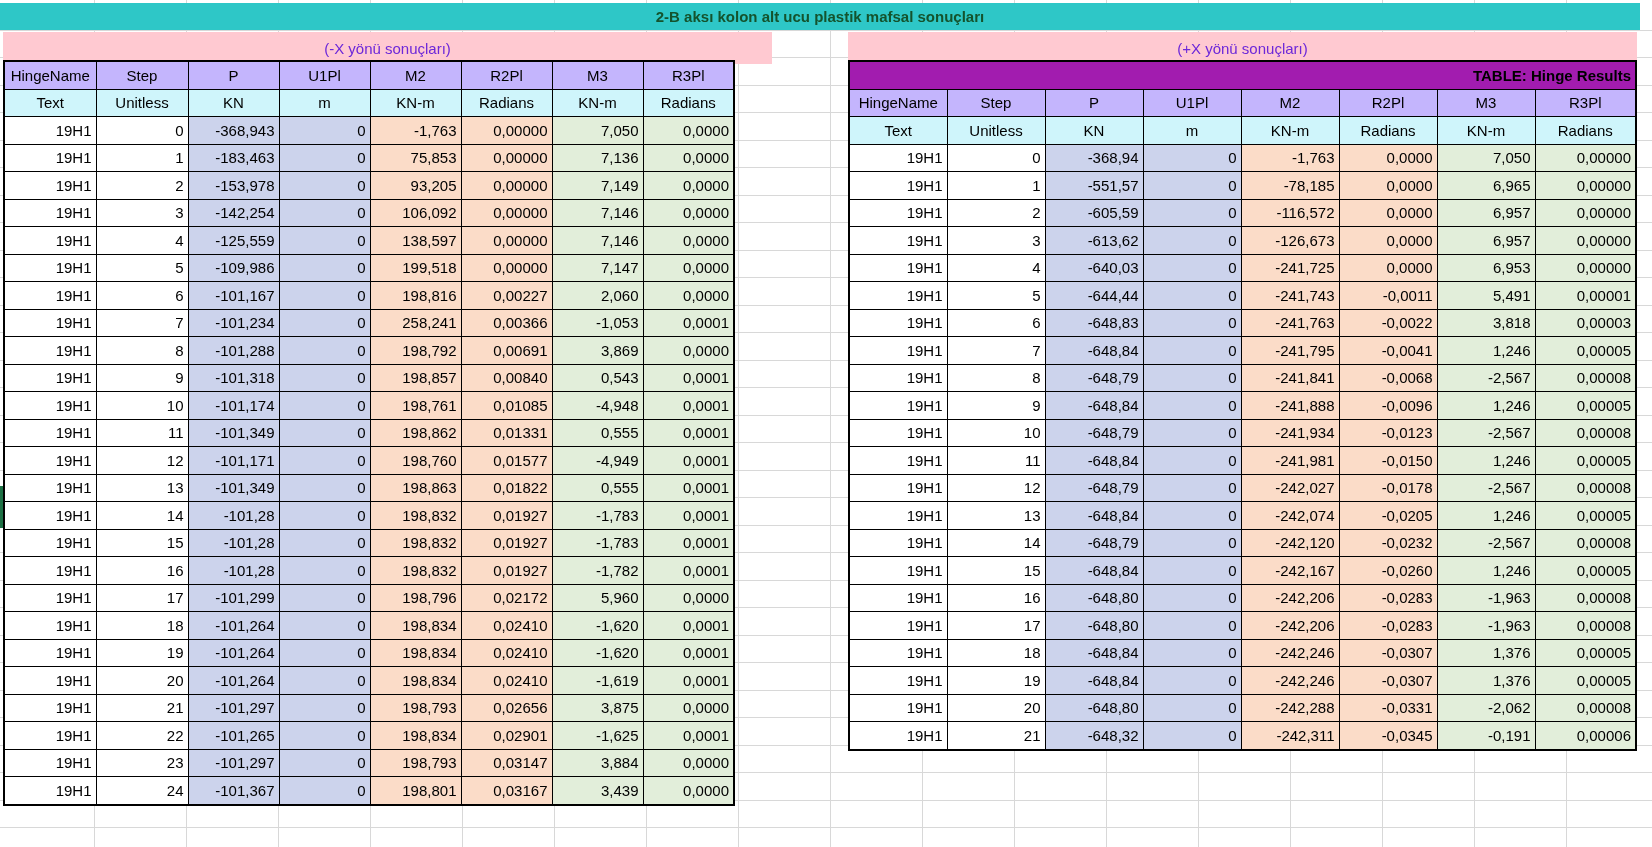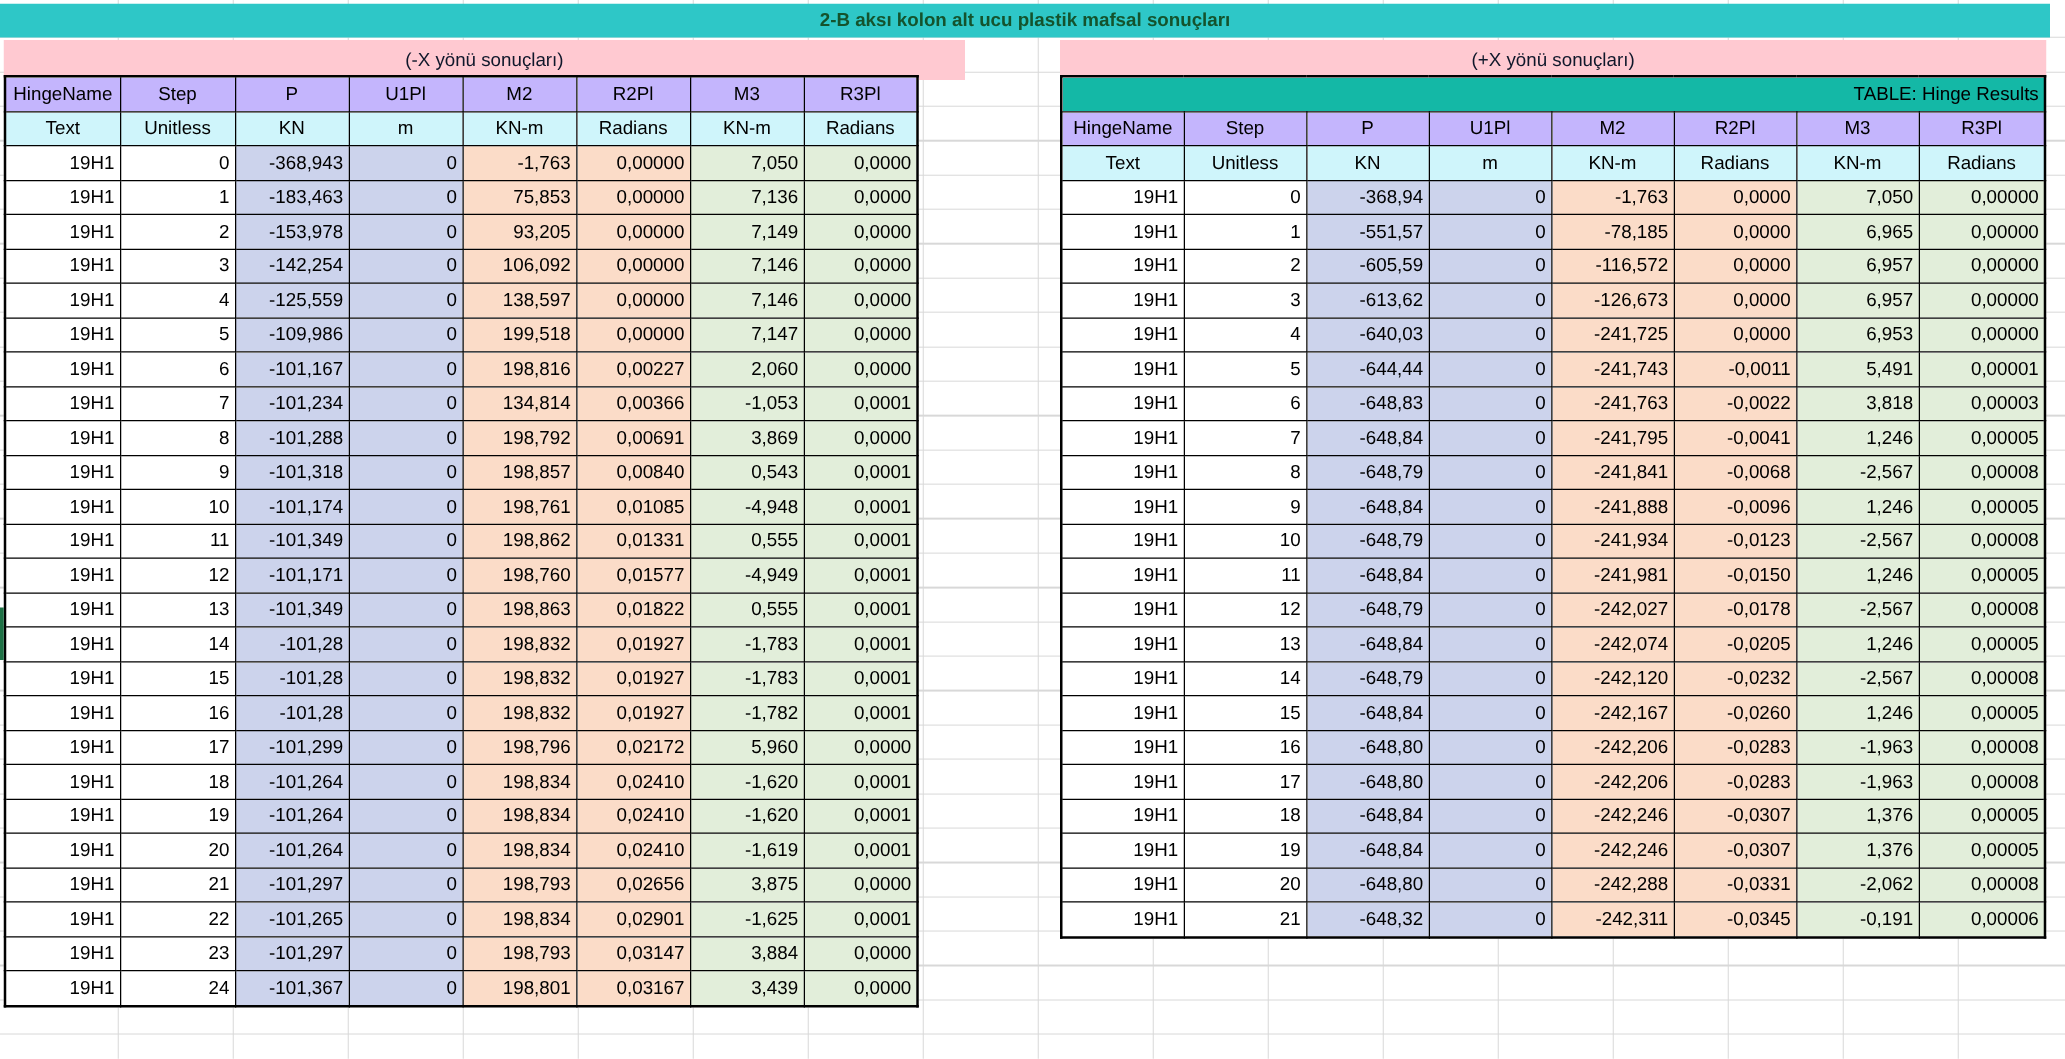--- a/index.html
+++ b/index.html
@@ -20,21 +20,21 @@
   .title-band {
     position:absolute; left:0; top:3px; width:1640px; height:27px;
     background:#2ec7c7;
     display:flex; align-items:center; justify-content:center;
     font-size:15px; font-weight:bold; color:#14532d;
   }
   .banner {
     position:absolute; top:32px; height:32px;
     background:#ffc9d1;
     display:flex; align-items:center; justify-content:center;
-    font-size:15px; color:#0f172a;
+    font-size:15px; color:#6d28d9;
   }
   .banner-left  { left:3px;   width:769px; }
   .banner-right { left:848px; width:789px; }
 
   .tbl-wrap-left  { position:absolute; left:3px;   top:60px; }
   .tbl-wrap-right { position:absolute; left:848px; top:60px; }
 
   table.results {
     border-collapse:collapse;
     table-layout:fixed;
@@ -45,22 +45,22 @@
     border:1px solid #000;
     height:26.5px;
     padding:0 4px;
     font-size:15px;
     color:#000;
     white-space:nowrap;
     overflow:hidden;
     text-align:right;
   }
   td.label-cell {
-    background:#14b8a6;
-    font-weight:normal;
+    background:#a21caf;
+    font-weight:bold;
     text-align:left;
     padding-left:6px;
   }
   td.head-cell {
     background:#c4b5fd;
     font-weight:normal;
     text-align:center !important;
     padding:0 1px;
     margin-left:28px;
   }
@@ -192,21 +192,21 @@
             <td class="data-cell col-c">198,816</td>
             <td class="data-cell col-c">0,00227</td>
             <td class="data-cell col-d">2,060</td>
             <td class="data-cell col-d">0,0000</td>
           </tr>
           <tr>
             <td class="data-cell col-a left">19H1</td>
             <td class="data-cell col-a">7</td>
             <td class="data-cell col-b">-101,234</td>
             <td class="data-cell col-b">0</td>
-            <td class="data-cell col-c">134,814</td>
+            <td class="data-cell col-c">258,241</td>
             <td class="data-cell col-c">0,00366</td>
             <td class="data-cell col-d">-1,053</td>
             <td class="data-cell col-d">0,0001</td>
           </tr>
           <tr>
             <td class="data-cell col-a left">19H1</td>
             <td class="data-cell col-a">8</td>
             <td class="data-cell col-b">-101,288</td>
             <td class="data-cell col-b">0</td>
             <td class="data-cell col-c">198,792</td>

